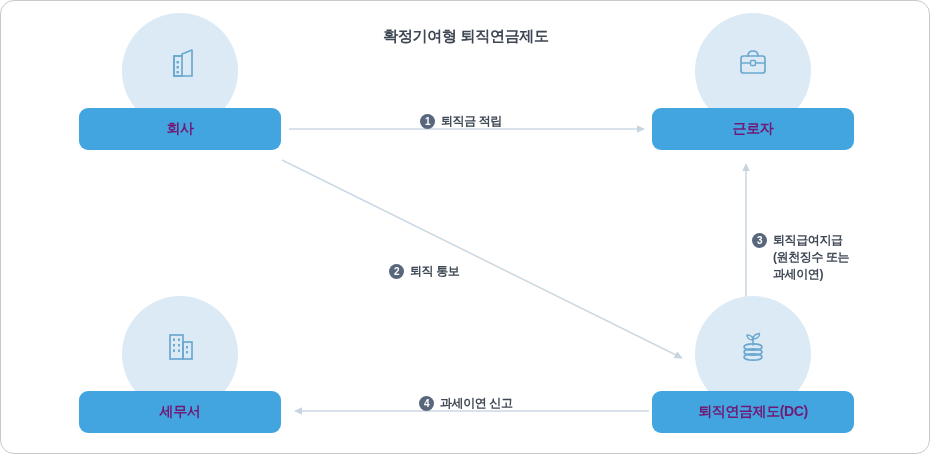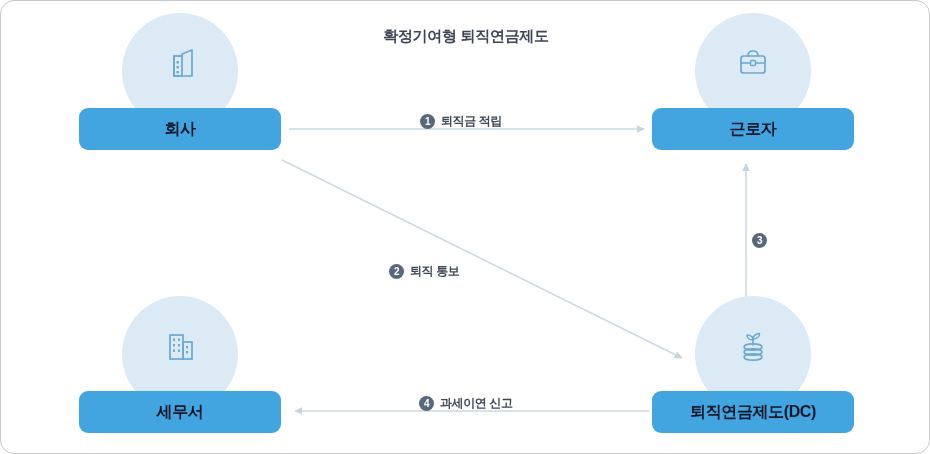--- a/index.html
+++ b/index.html
@@ -61,22 +61,22 @@
     width: 202px;
     height: 42px;
     border-radius: 9px;
     background: #42a5e0;
     display: flex;
     align-items: center;
     justify-content: center;
     box-sizing: border-box;
   }
   .node-label {
-    color: #0f172a;
-    font-size: 16px;
+    color: #701a75;
+    font-size: 14px;
     font-weight: 700;
     letter-spacing: -0.4px;
     white-space: nowrap;
   }
 
   #node-company  { left: 179px; top: 128px; }
   #node-worker   { left: 752px; top: 128px; }
   #node-tax      { left: 179px; top: 411px; }
   #node-provider { left: 752px; top: 411px; }
 
@@ -220,20 +220,25 @@
 
   <div class="edge-label" id="label-2">
     <span class="badge">2</span>
     <span class="edge-text">
       <span class="ln">퇴직 통보</span>
     </span>
   </div>
 
   <div class="edge-label" id="label-3">
     <span class="badge">3</span>
+    <span class="edge-text">
+      <span class="ln">퇴직급여지급</span>
+      <span class="ln">(원천징수 또는</span>
+      <span class="ln">과세이연)</span>
+    </span>
   </div>
 
   <div class="edge-label" id="label-4">
     <span class="badge">4</span>
     <span class="edge-text">
       <span class="ln">과세이연 신고</span>
     </span>
   </div>
 
 </div>

